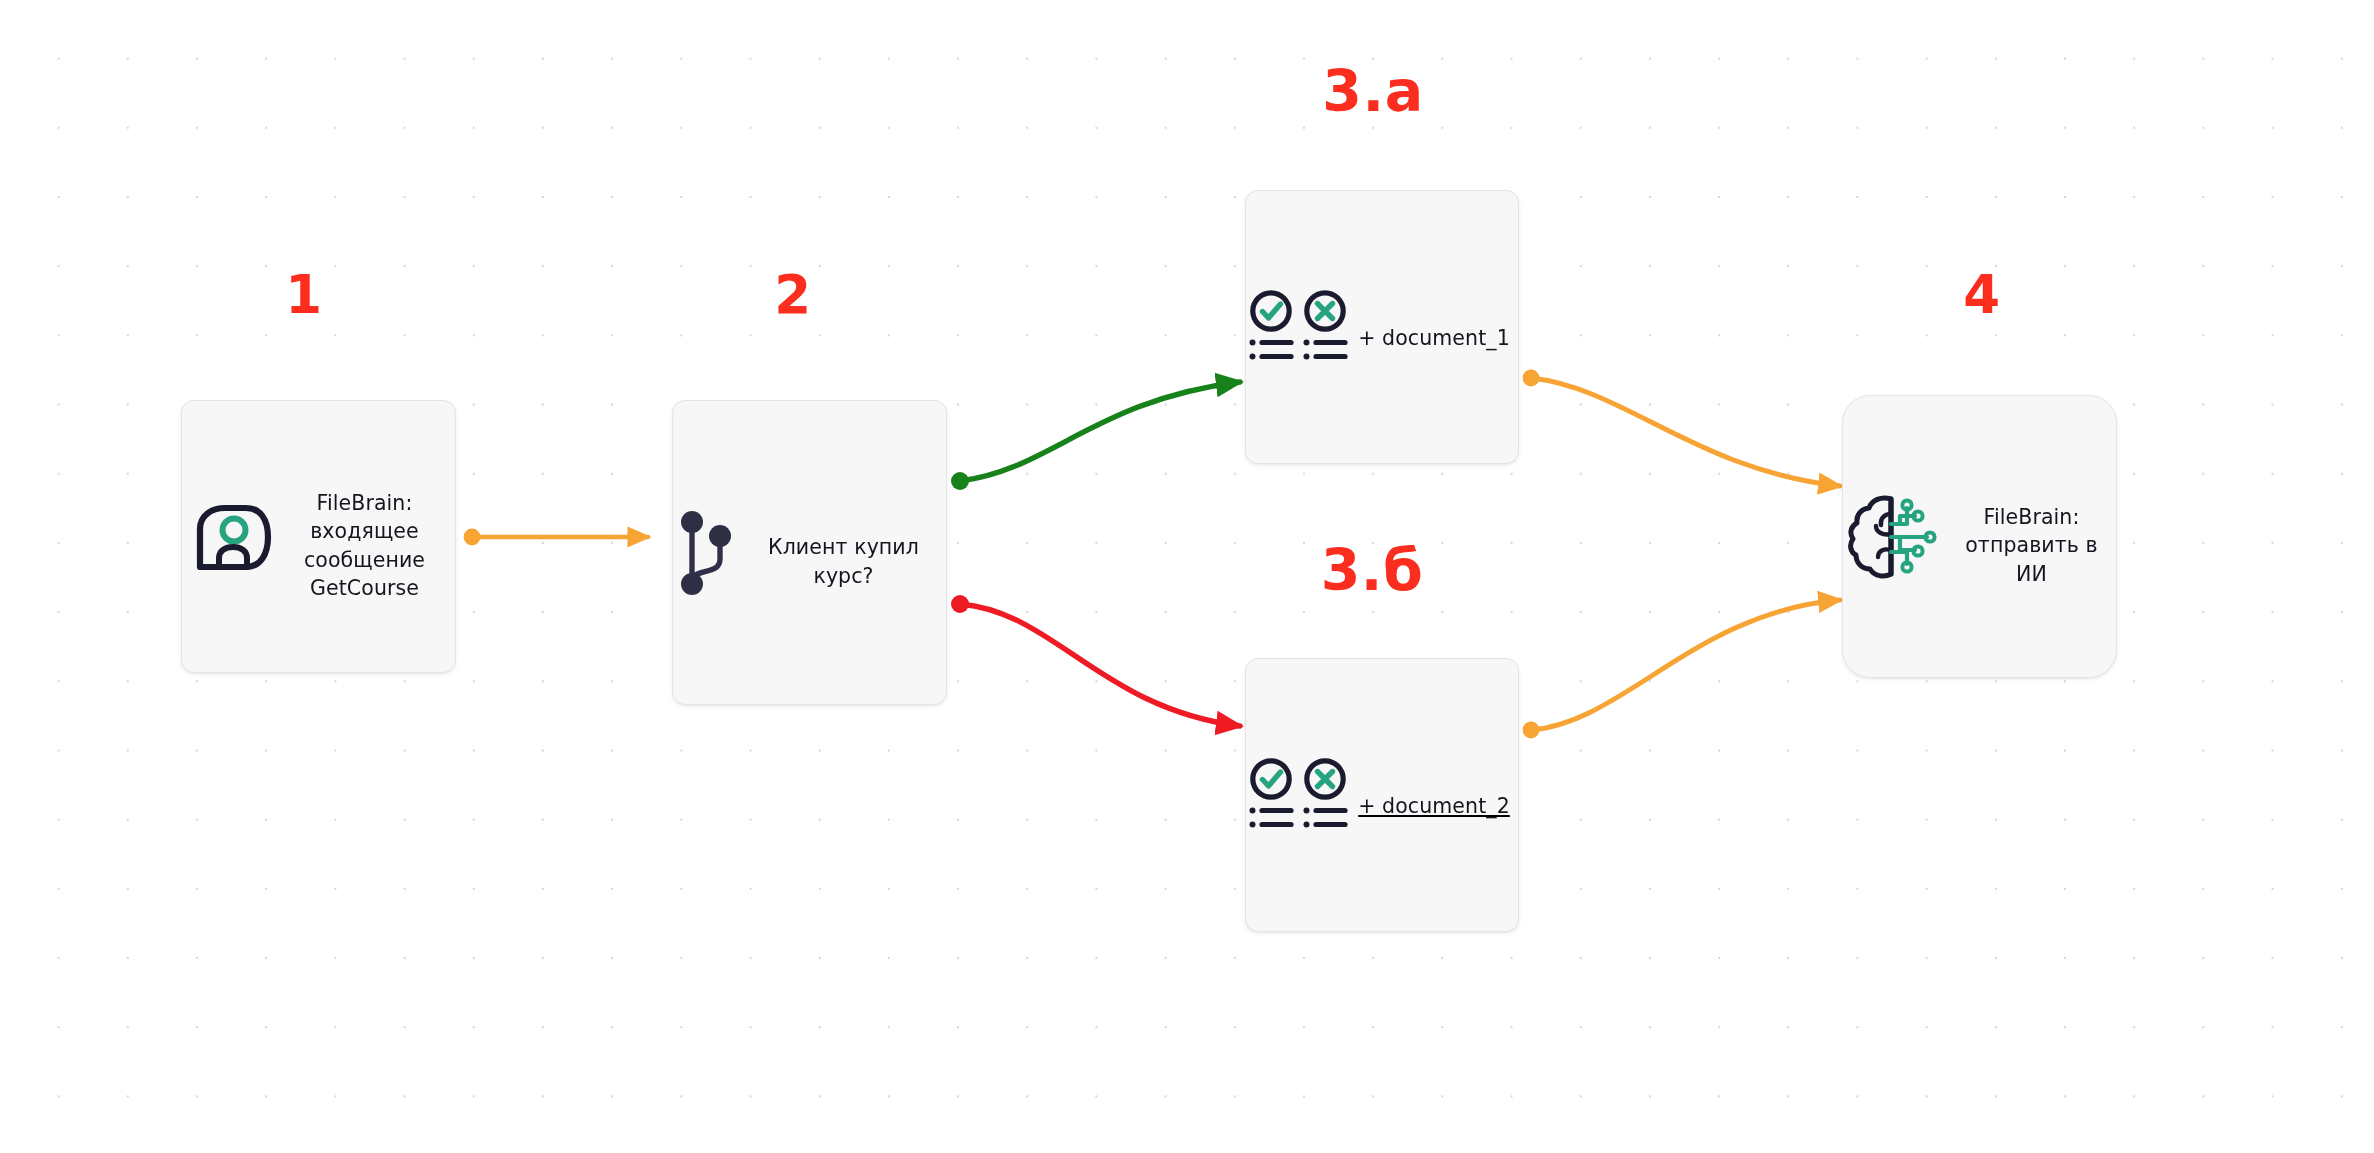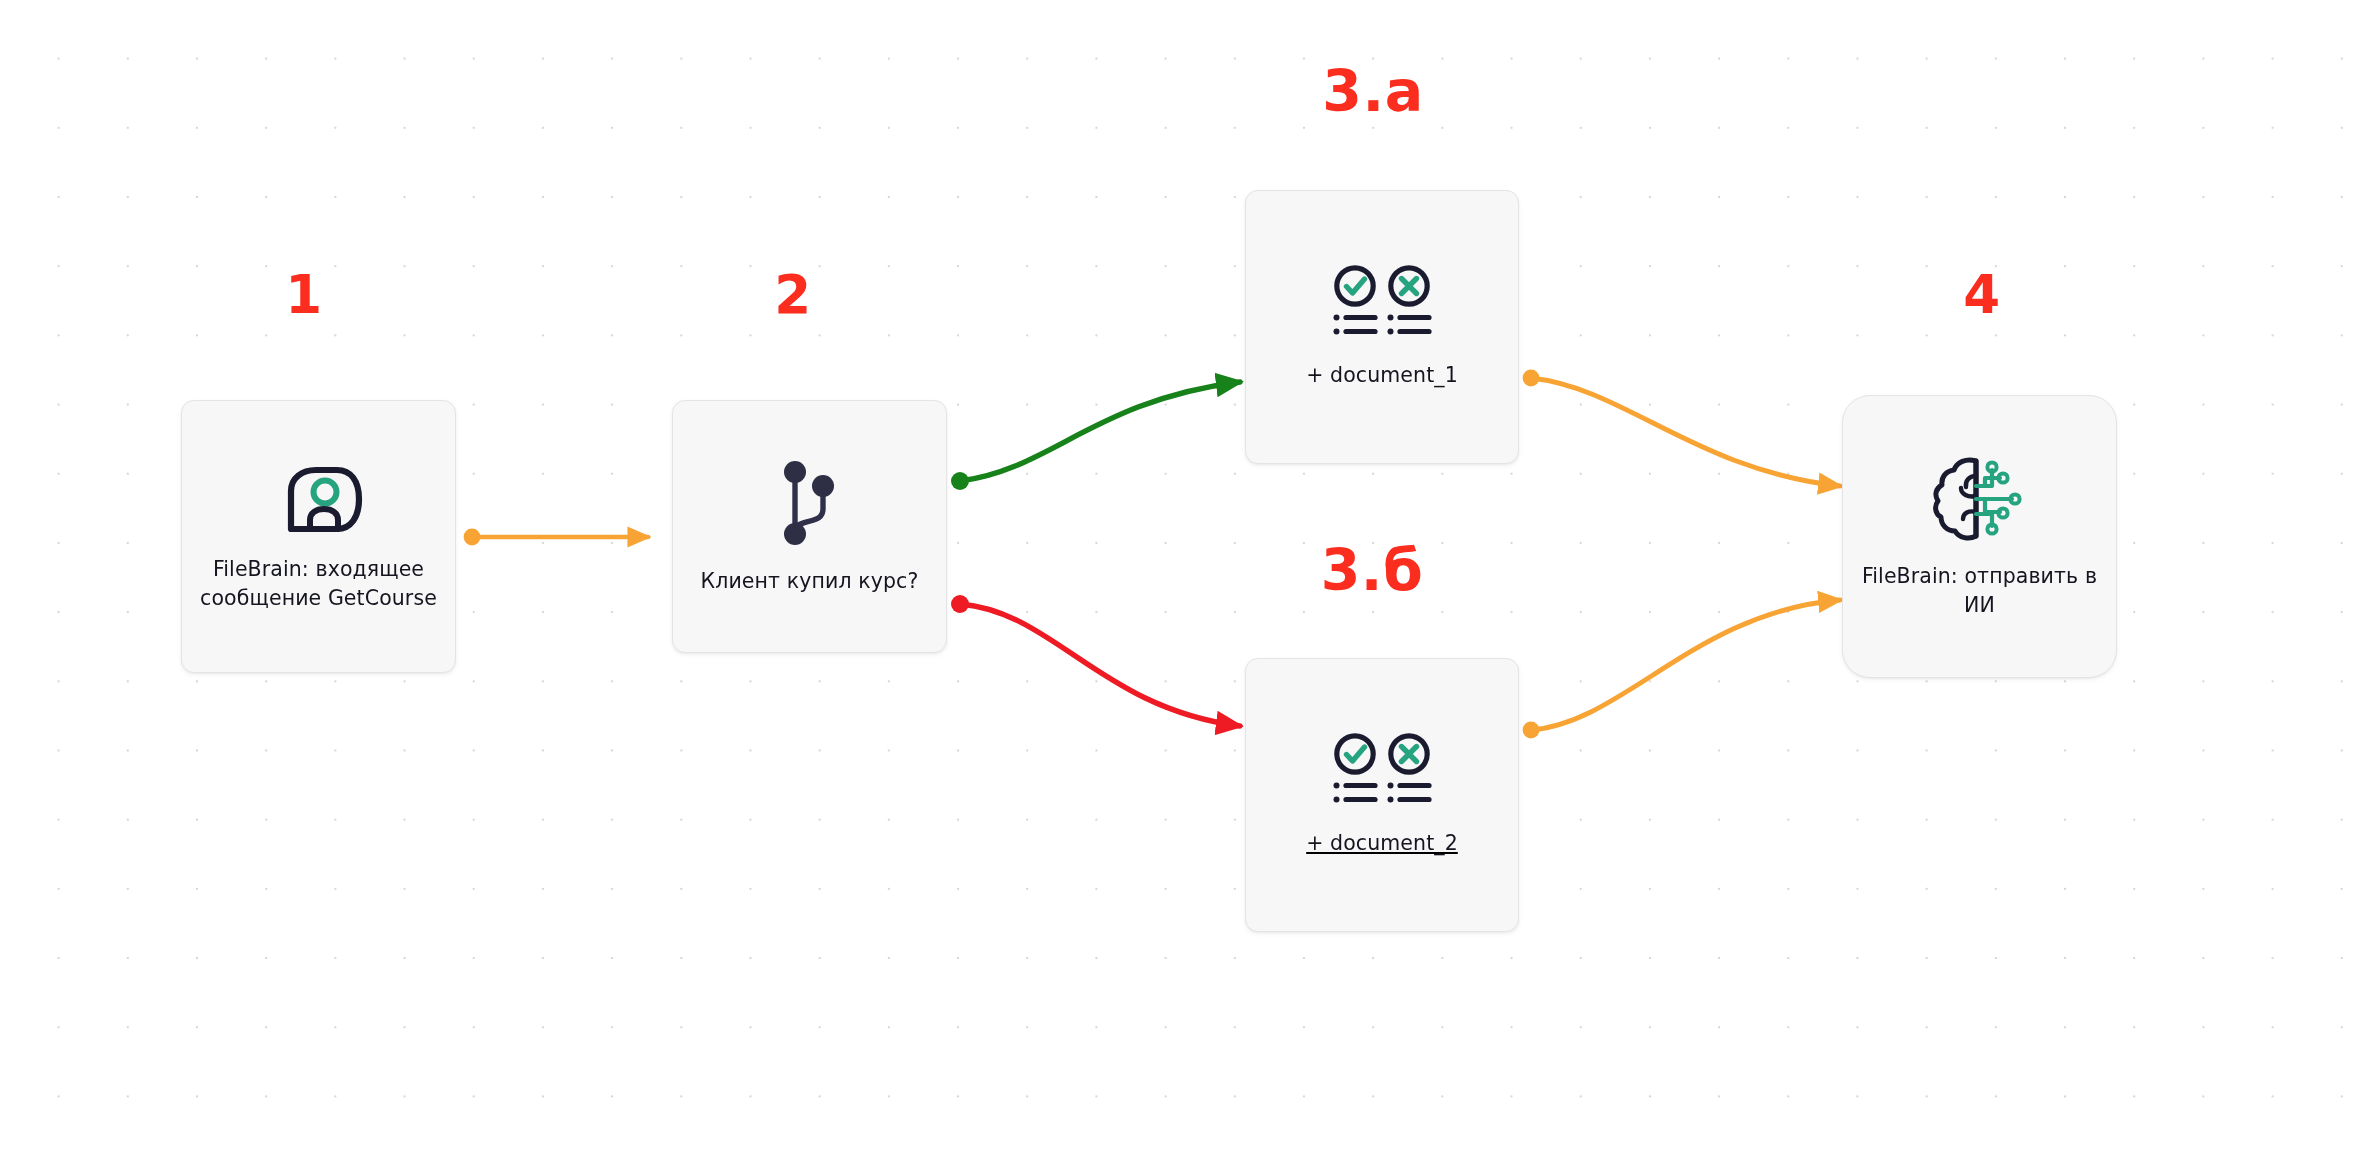--- a/index.html
+++ b/index.html
@@ -33,21 +33,21 @@
 
   
   .node {
     position: absolute;
     box-sizing: border-box;
     background: #f7f7f8;
     border: 1px solid #e4e4e6;
     border-radius: 13px;
     box-shadow: 0 2px 5px rgba(16,16,30,0.055), 0 1px 2px rgba(16,16,30,0.04);
     display: flex;
-    flex-direction: column;
+    flex-direction: row;
     align-items: center;
     justify-content: center;
   }
   .node-icon {
     display: block;
     line-height: 0;
   }
   .node-label {
     margin-top: 18px;
     width: 90%;
@@ -130,21 +130,21 @@
     <span class="node-icon">
       <svg width="92" height="76" viewBox="0 0 92 76">
         <path d="M18 68 L18 30 C18 17 29 9 43 9 L64 9 C78 9 86 20 86 38 C86 56 78 68 64 68 Z" fill="none" stroke="#1b1b2f" stroke-width="6.2" stroke-linejoin="round" stroke-linecap="round"></path>
         <circle cx="52" cy="31" r="11.5" fill="none" stroke="#26a480" stroke-width="6"></circle>
         <path d="M37 68 L37 59 C37 52 43 48 51 48 C59 48 65 52 65 59 L65 68" fill="none" stroke="#1b1b2f" stroke-width="6" stroke-linejoin="round" stroke-linecap="round"></path>
       </svg>
     </span>
     <div class="node-label">FileBrain: входящее сообщение GetCourse</div>
   </div>
 
-  <div class="node" style="left:672px; top:400px; width:275px; height:253px;">
+  <div class="node" style="left:672px; top:400px; width:275px; height:305px;">
     <span class="node-icon">
       <svg width="68" height="92" viewBox="0 0 68 92">
         <path d="M19 16 L19 76" stroke="#30304a" stroke-width="5.4" fill="none" stroke-linecap="round"></path>
         <path d="M19 70 C 30 62, 47 66, 47 52 L47 30" stroke="#30304a" stroke-width="5.4" fill="none" stroke-linecap="round" stroke-linejoin="round"></path>
         <circle cx="19" cy="15" r="11" fill="#2e2e45"></circle>
         <circle cx="19" cy="77" r="11" fill="#2e2e45"></circle>
         <circle cx="47" cy="29" r="11" fill="#2e2e45"></circle>
       </svg>
     </span>
     <div class="node-label">Клиент купил курс?</div>

